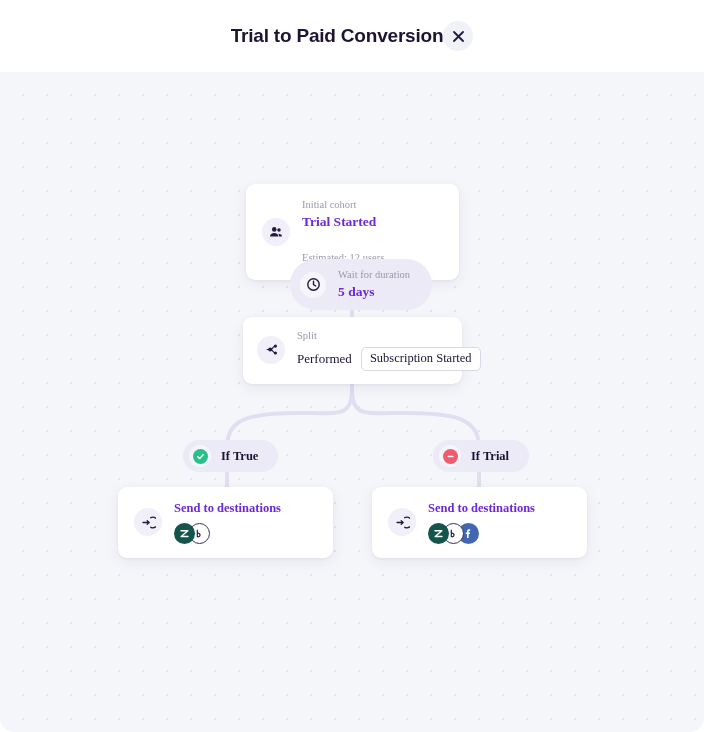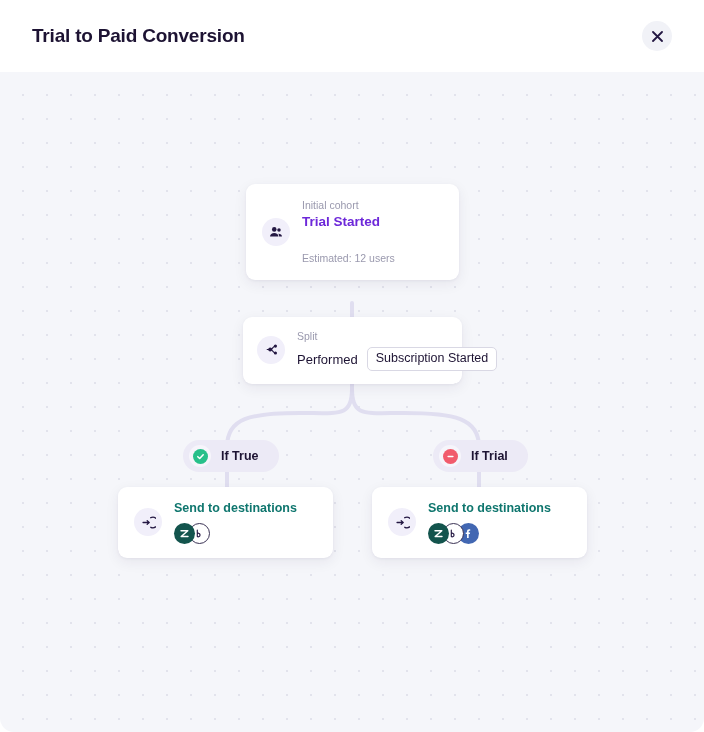--- a/index.html
+++ b/index.html
@@ -28,21 +28,21 @@
   
   .header {
     position: absolute;
     top: 0;
     left: 0;
     width: 704px;
     height: 72px;
     background: #ffffff;
     display: flex;
     align-items: center;
-    justify-content: space-between;
+    justify-content: center;
     padding: 0 32px;
     box-sizing: border-box;
     z-index: 10;
   }
   .page-title {
     font-size: 19px;
     font-weight: bold;
     color: #1d1333;
     letter-spacing: -0.2px;
     margin: 0;
@@ -66,20 +66,21 @@
     position: absolute;
     top: 72px;
     left: 0;
     width: 704px;
     height: 660px;
     background-color: #f5f6fa;
     background-image: radial-gradient(circle, #e2e3ec 1.1px, rgba(0,0,0,0) 1.2px);
     background-size: 24px 24px;
     background-position: 11px 11px;
     overflow: hidden;
+    font-family: Liberation Serif, serif;
   }
 
   .edges {
     position: absolute;
     top: 0;
     left: 0;
     width: 704px;
     height: 660px;
     pointer-events: none;
   }
@@ -226,21 +227,21 @@
   .branch-label {
     font-size: 12.5px;
     font-weight: bold;
     color: #1d1333;
   }
 
   
   .dest-title {
     font-size: 12.5px;
     font-weight: bold;
-    color: #0f766e;
+    color: #6d28d9;
     line-height: 1.3;
   }
   .dest-icons {
     display: flex;
     align-items: center;
     margin-top: 7px;
   }
   .dest-icon {
     width: 21px;
     height: 21px;
@@ -305,20 +306,32 @@
           <path d="M11.1 10c2 0 3.7 1 3.7 3.2h-3.2c0-1.2-.3-2.3-.9-3.1z"></path>
         </svg>
       </div>
       <div class="node-body">
         <span class="node-kicker">Initial cohort</span>
         <span class="node-title">Trial Started</span>
         <span class="node-sub">Estimated: 12 users</span>
       </div>
     </div>
 
+    <div class="node pill" id="node-wait">
+      <div class="node-icon onpill">
+        <svg width="15" height="15" viewBox="0 0 16 16" fill="none" stroke="#241843" stroke-width="1.5">
+          <circle cx="8" cy="8" r="6.1"></circle>
+          <path d="M8 4.6 V8.2 L10.4 9.6" stroke-linecap="round" stroke-linejoin="round"></path>
+        </svg>
+      </div>
+      <div class="node-body">
+        <span class="node-kicker">Wait for duration</span>
+        <span class="node-title">5 days</span>
+      </div>
+    </div>
 
     <div class="node" id="node-if-true">
       <div class="branch-pill">
         <span class="branch-badge">
           <span class="branch-dot" style="background:#27c08a;">
             <svg width="9" height="9" viewBox="0 0 10 10" fill="none" stroke="#ffffff" stroke-width="1.7" stroke-linecap="round" stroke-linejoin="round">
               <path d="M2 5.2 L4.1 7.2 L8 3.1"></path>
             </svg>
           </span>
         </span>

